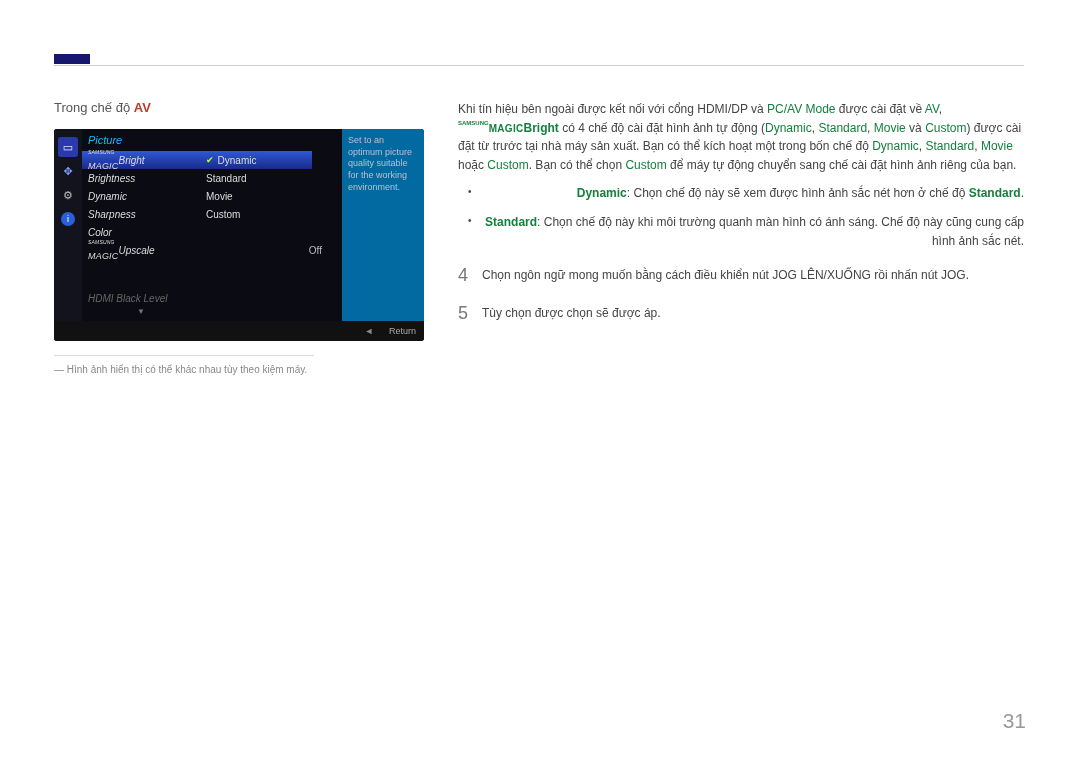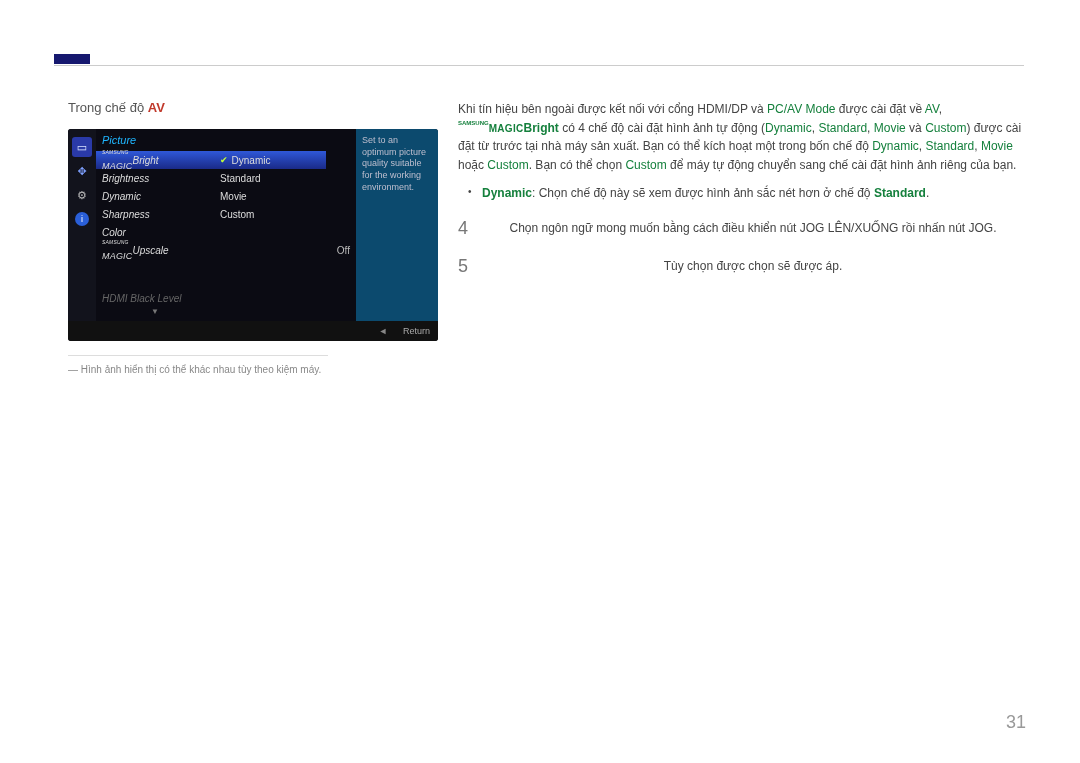--- a/index.html
+++ b/index.html
@@ -23,21 +23,21 @@
     position: absolute;
     top: 54px;
     left: 54px;
     width: 36px;
     height: 10px;
     background: #16186f;
   }
   .left-col {
     position: absolute;
     top: 100px;
-    left: 68px;
+    left: 54px;
     width: 380px;
   }
   .mode-title {
     font-size: 13px;
     color: #555;
     margin-bottom: 14px;
   }
   .mode-title .red { color: #c0392b; font-weight: bold; }
   .osd {
     width: 370px;
@@ -63,51 +63,51 @@
   .selected { background: linear-gradient(#2f58d8,#1a2a88); }
   .disabled { color:#666;margin-top:30px; }
   .magic { font-family: Arial; letter-spacing: 0.2px; }
   .magic .samsung { font-size:5px; vertical-align: top; }
   .magic .magicw { font-size:9px; }
   
   .osd-sub { width: 112px; padding-top:22px;}
   .osd-sub .selected { position:relative; }
   .check { color:#c3ff3a; font-size:9px; margin-right:4px;}
   .off-col { width: 30px; text-align:right; padding-top:22px;}
-  .off-row { height:18px; display:flex; align-items:center; justify-content:flex-end; padding-right:6px; color:#bbb;}
-  
-  .osd-tip { width: 82px; background:#0c4a6e; padding:6px 6px; font-size:9px; color:#bfbfcf; line-height:1.3; }
+  .off-row { height:18px; display:flex; align-items:center; justify-content:flex-end; padding-right:20px; color:#bbb;}
+  
+  .osd-tip { width: 82px; background:#0369a1; padding:6px 6px; font-size:9px; color:#bfbfcf; line-height:1.3; }
   .osd-foot { height:20px; background:#111; display:flex; justify-content:flex-end; align-items:center; padding:0 8px; gap:12px; font-size:9px; color:#aaa;}
   .chev { display:inline-block; width:16px; text-align:center; color:#888;}
   .arrow-down-row { text-align:center; color:#777; font-size:8px; height:14px; }
   .footnote-rule { border-top:1px solid #ddd; margin-top:14px; width: 260px; }
   .footnote { font-size:10px; color:#888; margin-top:8px; }
   .footnote::before { content:"― "; }
   
   .right-col {
     position: absolute;
     top: 100px;
     left: 458px;
     width: 566px;
     font-size: 12px;
     color:#444;
     line-height: 1.55;
   }
   .red { color:#15803d; }
   .magic-inline .samsung { font-size:6px; vertical-align:top; font-weight:bold;}
   .magic-inline .magicw { font-size:10px; font-weight:bold; letter-spacing:0.3px;}
   ul.bullets { list-style: none; margin-top:10px; }
-  ul.bullets > li { position:relative; padding-left:24px; margin-bottom:10px; }
+  ul.bullets > li { position:relative; padding-left:24px; margin-bottom:10px;text-align:right; }
   ul.bullets > li::before { content:"•"; position:absolute; left:10px; top:0; font-size:10px;}
   .steps { margin-top: 12px; }
   .step { display:flex; margin-bottom:10px; }
   .step-num { width:24px; font-size:18px; color:#777; font-weight:300; flex-shrink:0; }
-  .step-txt { flex:1; padding-top:4px;text-align:center; }
+  .step-txt { flex:1; padding-top:4px; }
   .page-num {
-    position:absolute; bottom: 30px; right: 54px; font-size: 18px; color:#999; font-weight:300;
+    position:absolute; bottom: 30px; right: 54px; font-size: 21px; color:#999; font-weight:300;
   }
 </style>
 </head>
 <body>
 
 <div class="topbar"></div>
 <div class="topbar-accent"></div>
 
 <div class="left-col">
   <div class="mode-title">
@@ -196,20 +196,21 @@
   <div class="footnote">Hình ảnh hiển thị có thể khác nhau tùy theo kiệm máy.</div>
 </div>
 
 <div class="right-col">
   <p>
     <span>Khi tín hiệu bên ngoài được kết nối với cổng HDMI/DP và </span><span class="red">PC/AV Mode</span><span> được cài đặt về </span><span class="red">AV</span><span>, </span><span class="magic-inline red"><span class="samsung">SAMSUNG</span><span class="magicw">MAGIC</span></span><span class="red" style="font-weight:bold">Bright</span><span> có 4 chế độ cài đặt hình ảnh tự động (</span><span class="red">Dynamic</span><span>, </span><span class="red">Standard</span><span>, </span><span class="red">Movie</span><span> và </span><span class="red">Custom</span><span>) được cài đặt từ trước tại nhà máy sản xuất. Bạn có thể kích hoạt một trong bốn chế độ </span><span class="red">Dynamic</span><span>, </span><span class="red">Standard</span><span>, </span><span class="red">Movie</span><span> hoặc </span><span class="red">Custom</span><span>. Bạn có thể chọn </span><span class="red">Custom</span><span> để máy tự động chuyển sang chế cài đặt hình ảnh riêng của bạn.</span>
   </p>
 
   <ul class="bullets">
     <li><span class="red" style="font-weight:bold">Dynamic</span><span>: Chọn chế độ này sẽ xem được hình ảnh sắc nét hơn ở chế độ </span><span class="red" style="font-weight:bold">Standard</span><span>.</span></li>
+    <li><span class="red" style="font-weight:bold">Standard</span><span>: Chọn chế độ này khi môi trường quanh màn hình có ánh sáng. Chế độ này cũng cung cấp hình ảnh sắc nét.</span></li>
   </ul>
 
   <div class="steps">
     <div class="step">
       <div class="step-num">4</div>
       <div class="step-txt">Chọn ngôn ngữ mong muốn bằng cách điều khiển nút JOG LÊN/XUỐNG rồi nhấn nút JOG.</div>
     </div>
     <div class="step">
       <div class="step-num">5</div>
       <div class="step-txt">Tùy chọn được chọn sẽ được áp.</div>

